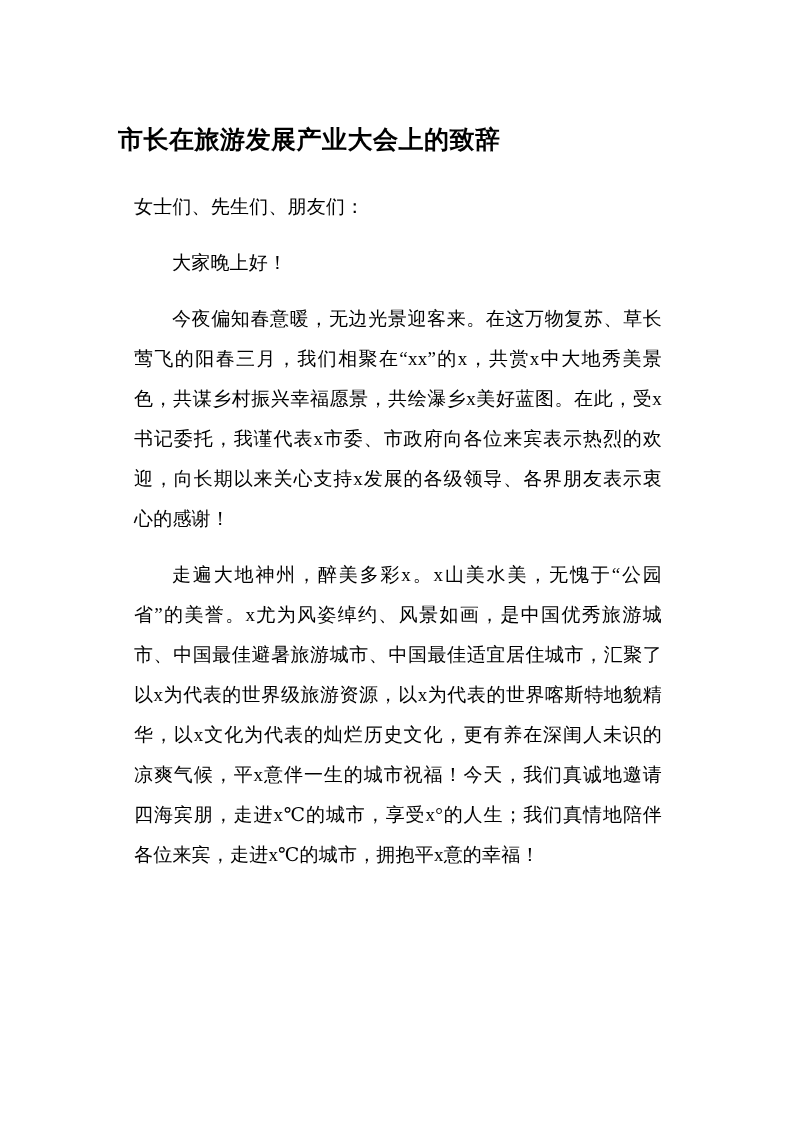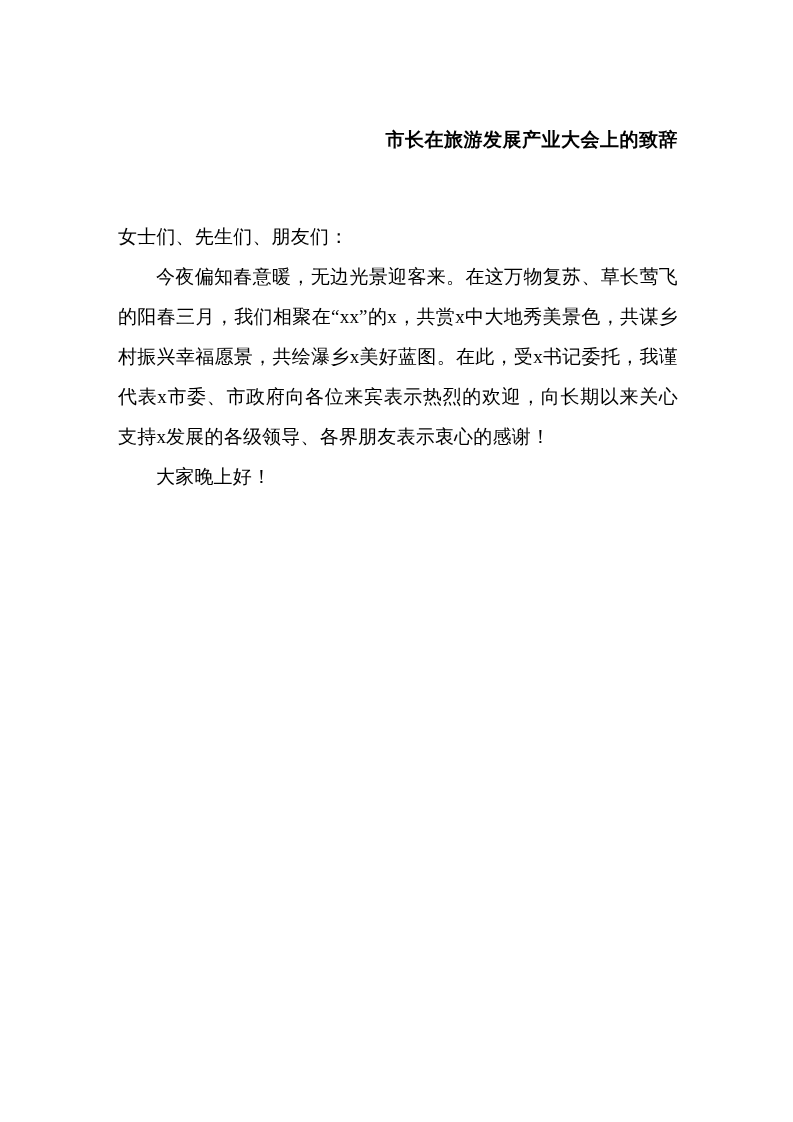--- a/index.html
+++ b/index.html
@@ -19,44 +19,45 @@
     box-sizing: border-box;
     overflow: hidden;
   }
   .content {
     position: absolute;
     left: 118px;
     top: 120px;
     width: 560px;
   }
   .doc-title {
-    font-size: 19px;
+    font-size: 25px;
     font-weight: bold;
-    text-align: right;
+    text-align: left;
     line-height: 40px;
     letter-spacing: 0.5px;
-    margin: 0 0 57px 0;
+    margin: 0 0 27px 0;
     font-family: "Liberation Serif", "DejaVu Serif", serif;
   }
   .para {
     font-size: 19px;
     line-height: 40px;
     text-align: justify;
     text-justify: inter-ideograph;
-    margin: 0;
+    margin: 16px;
     letter-spacing: 0.2px;
     font-family: "Liberation Serif", "DejaVu Serif", serif;
   }
   .para.indent {
     text-indent: 38px;
   }
 </style>
 </head>
 <body>
 
 <div class="page">
   <div class="content">
     <h1 class="doc-title">市长在旅游发展产业大会上的致辞</h1>
     <p class="para">女士们、先生们、朋友们：</p>
+    <p class="para indent">大家晚上好！</p>
     <p class="para indent">今夜偏知春意暖，无边光景迎客来。在这万物复苏、草长莺飞的阳春三月，我们相聚在“xx”的x，共赏x中大地秀美景色，共谋乡村振兴幸福愿景，共绘瀑乡x美好蓝图。在此，受x书记委托，我谨代表x市委、市政府向各位来宾表示热烈的欢迎，向长期以来关心支持x发展的各级领导、各界朋友表示衷心的感谢！</p>
-    <p class="para indent">大家晚上好！</p>
+    <p class="para indent">走遍大地神州，醉美多彩x。x山美水美，无愧于“公园省”的美誉。x尤为风姿绰约、风景如画，是中国优秀旅游城市、中国最佳避暑旅游城市、中国最佳适宜居住城市，汇聚了以x为代表的世界级旅游资源，以x为代表的世界喀斯特地貌精华，以x文化为代表的灿烂历史文化，更有养在深闺人未识的凉爽气候，平x意伴一生的城市祝福！今天，我们真诚地邀请四海宾朋，走进x℃的城市，享受x°的人生；我们真情地陪伴各位来宾，走进x℃的城市，拥抱平x意的幸福！</p>
   </div>
 </div>
 
 </body></html>

